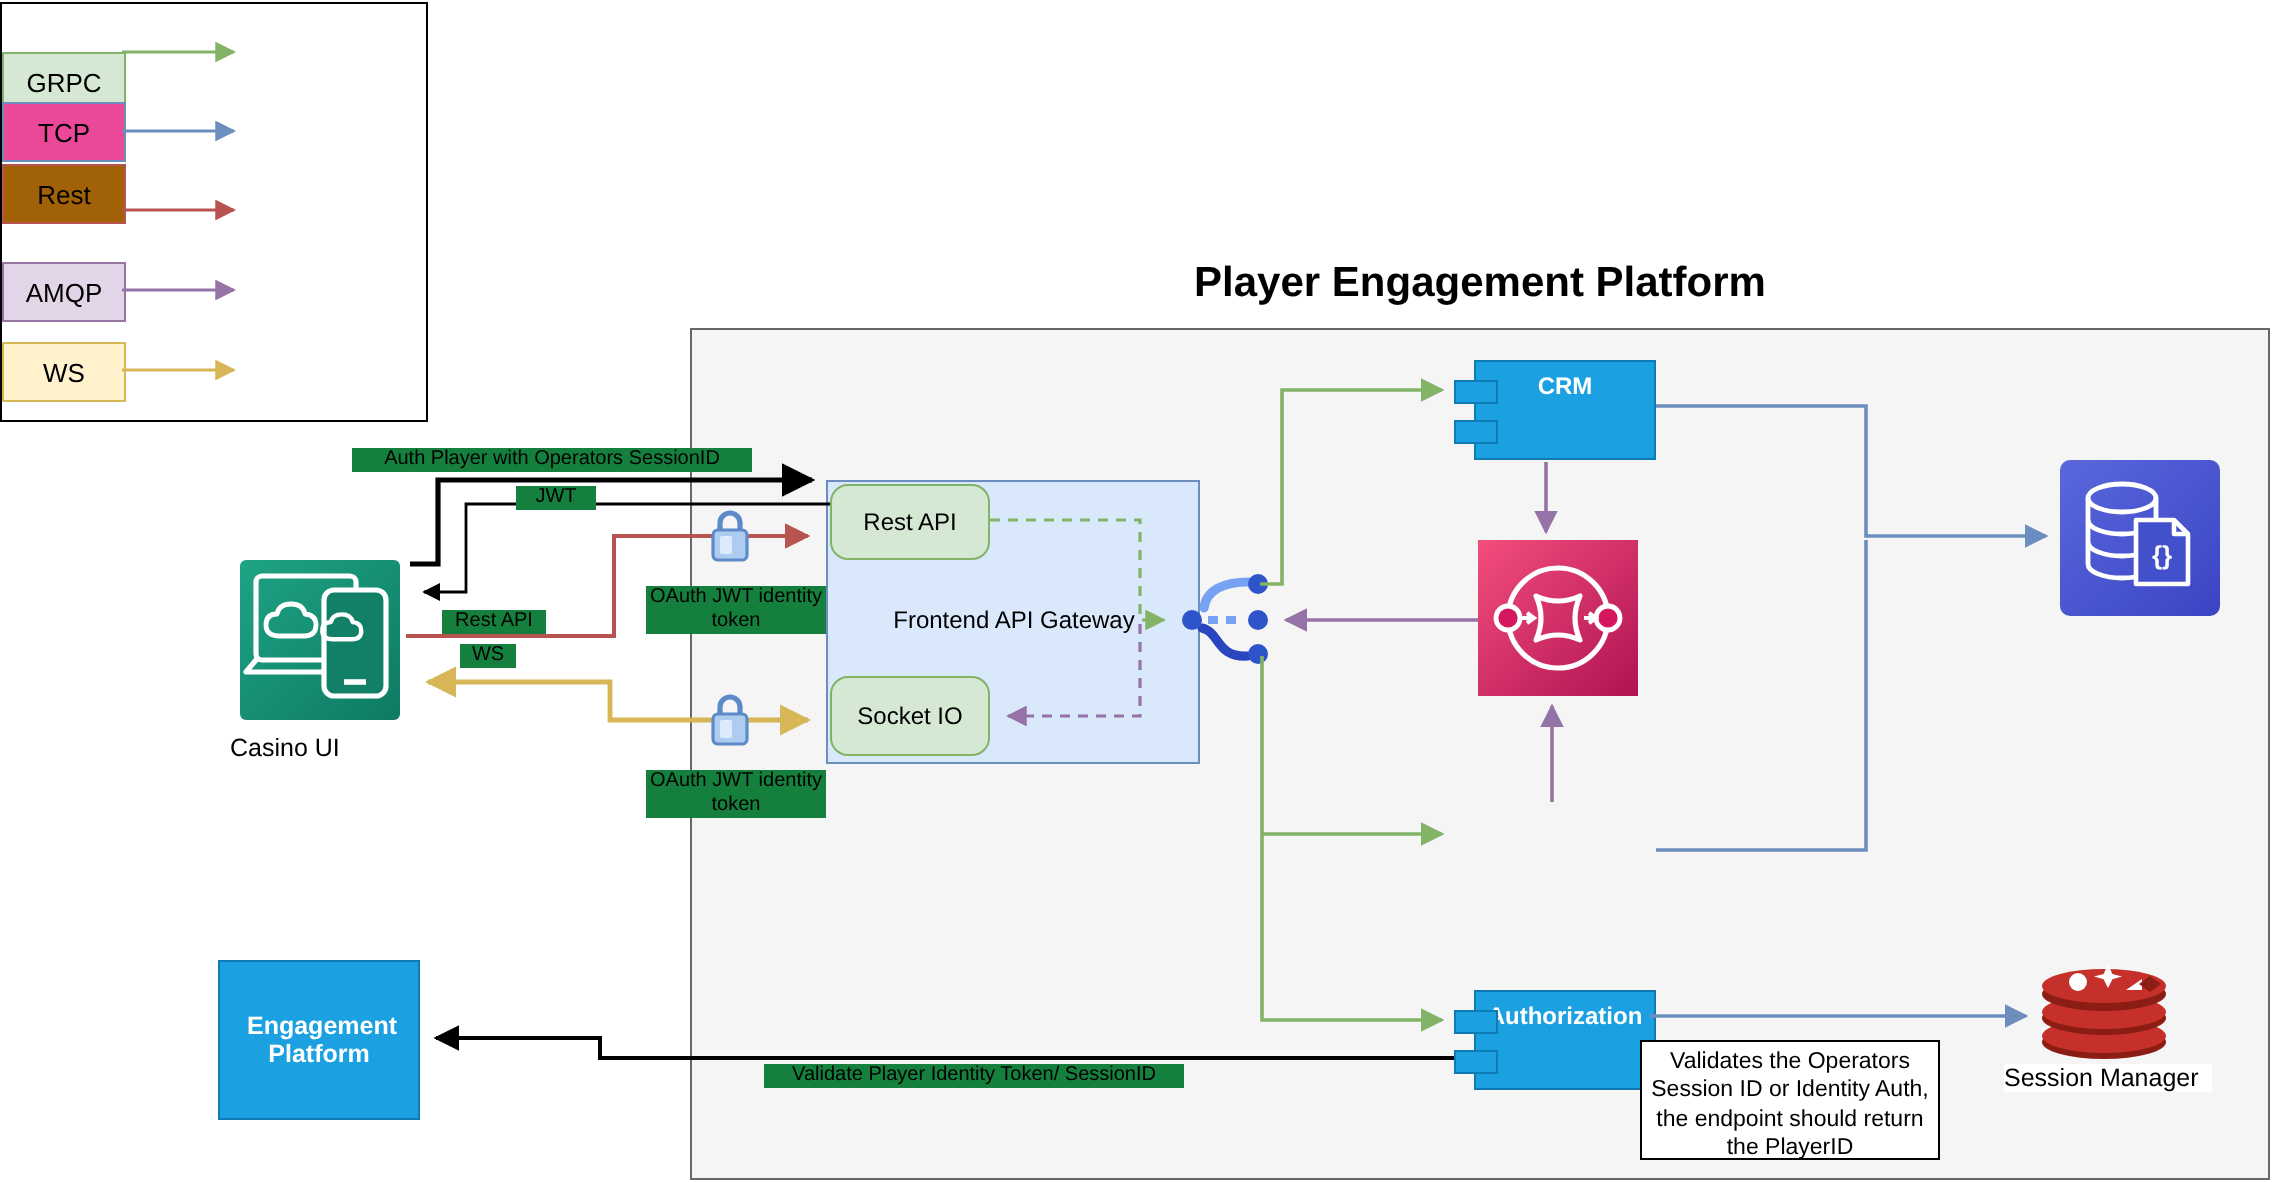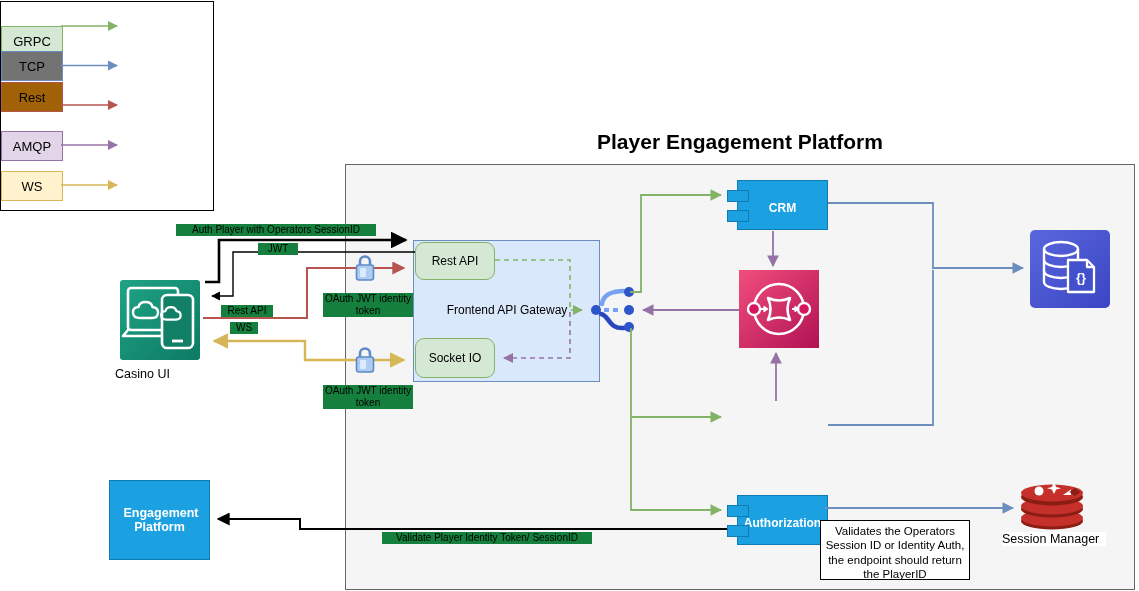--- a/index.html
+++ b/index.html
@@ -2,36 +2,36 @@
 <html><head>
 <meta charset="utf-8">
 <style>
   html,body{margin:0;padding:0;background:#fff;}
   .stage{position:relative;width:1139px;height:591px;background:#fff;overflow:hidden;
          font-family:"Liberation Sans",sans-serif;color:#000;}
   
   .legend{position:absolute;left:0;top:1px;width:212px;height:208px;border:1px solid #000;background:#fff;}
   .lg{position:absolute;left:0;width:60px;height:28px;border:1px solid;display:flex;align-items:center;justify-content:center;font-size:13px;}
   .lg0{top:24px;background:#d5e8d4;border-color:#82b366;}
-  .lg1{top:49px;background:#737373;border-color:#6c8ebf;}
+  .lg1{top:49px;background:#ec4899;border-color:#6c8ebf;}
   .lg2{top:80px;background:#a16207;border-color:#b85450;}
   .lg3{top:129px;background:#e1d5e7;border-color:#9673a6;}
   .lg4{top:169px;background:#fff2cc;border-color:#d6b656;}
   
   .title{position:absolute;left:345px;top:130px;width:790px;text-align:center;font-size:21px;font-weight:bold;}
   .container{position:absolute;left:345px;top:164px;width:788px;height:424px;background:#f5f5f5;border:1px solid #666;}
   
   .gateway{position:absolute;left:413px;top:240px;width:187px;height:142px;background:#dae8fc;border:1px solid #6c8ebf;box-sizing:border-box;}
   .gwlabel{position:absolute;left:437px;top:303px;width:140px;text-align:center;font-size:12px;}
   .box-green{position:absolute;background:#d5e8d4;border:1px solid #82b366;border-radius:9px;box-sizing:border-box;
              display:flex;align-items:center;justify-content:center;font-size:12px;}
   
   .component{position:absolute;width:91px;height:50px;background:#1ba1e2;border:1px solid #0e7cb3;box-sizing:border-box;
              color:#fff;font-weight:bold;font-size:12px;text-align:center;}
-  .component .clabel{margin-top:20px;}
+  .component .clabel{margin-top:5px;}
   .tab{position:absolute;width:20px;height:10px;background:#1ba1e2;border:1px solid #0e7cb3;left:-11px;}
   .tab1{top:9px}.tab2{top:29px}
   
   .operators{position:absolute;left:109px;top:480px;width:101px;height:80px;background:#1ba1e2;border:1px solid #0e7cb3;box-sizing:border-box;
              display:flex;align-items:center;justify-content:center;color:#fff;font-weight:bold;font-size:12.5px;text-align:center;}
   .operators span{width:72px;}
   
   .elabel{position:absolute;background:#15803d;font-size:10px;line-height:1.2;text-align:center;}
   .nodelabel{position:absolute;font-size:12.5px;background:#fff;}
   .note{position:absolute;left:820px;top:520px;width:150px;height:60px;box-sizing:border-box;background:#fff;border:1px solid #000;

